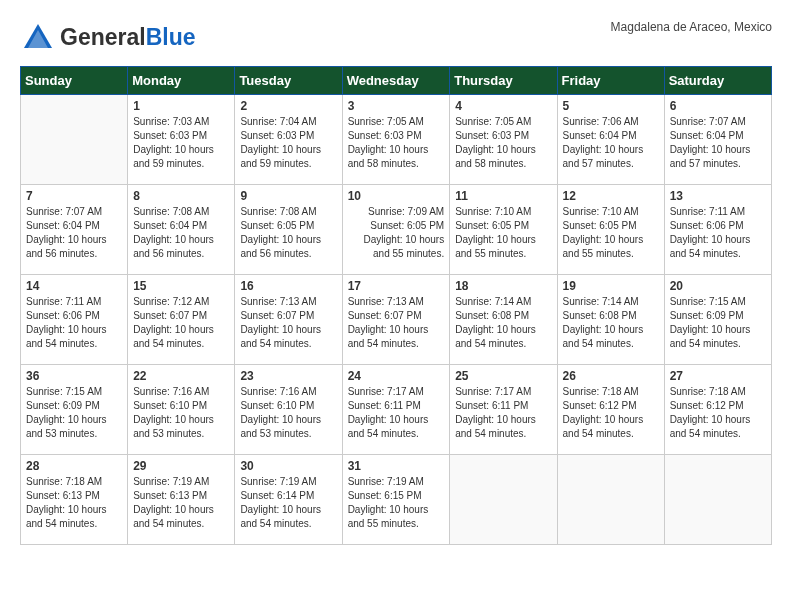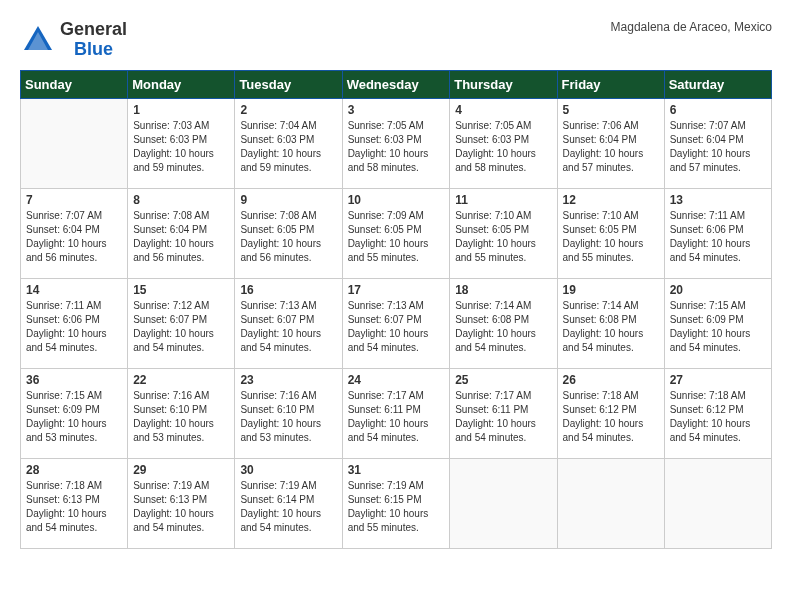--- a/index.html
+++ b/index.html
@@ -15,26 +15,25 @@
       justify-content: space-between;
       align-items: flex-start;
       margin-bottom: 10px;
     }
     .logo {
       display: flex;
       align-items: center;
     }
     .logo-text {
       display: flex;
-      flex-direction: column;
-      font-size: 18px;
+      flex-direction: row;
+      font-size: 23px;
       font-weight: bold;
       color: #1a1a1a;
       line-height: 1.1;
-      text-align: center;
     }
     .logo-text .general { color: #333; }
     .logo-text .blue { color: #1565c0; }
     .logo-icon {
       width: 36px;
       height: 36px;
       margin-right: 4px;
     }
     .title-area {
       text-align: right;
@@ -181,21 +180,21 @@
         </td>
         <td>
           <span class="day-num">9</span>
           <div class="day-info" style="white-space: pre-line;">Sunrise: 7:08 AM
 Sunset: 6:05 PM
 Daylight: 10 hours
 and 56 minutes.</div>
         </td>
         <td>
           <span class="day-num">10</span>
-          <div class="day-info" style="white-space: pre-line;">Sunrise: 7:09 AM
+          <div class="day-info" style="white-space: pre-line; text-align: right;">Sunrise: 7:09 AM
 Sunset: 6:05 PM
 Daylight: 10 hours
 and 55 minutes.</div>
         </td>
         <td>
           <span class="day-num">11</span>
           <div class="day-info" style="white-space: pre-line;">Sunrise: 7:10 AM
 Sunset: 6:05 PM
 Daylight: 10 hours
 and 55 minutes.</div>

